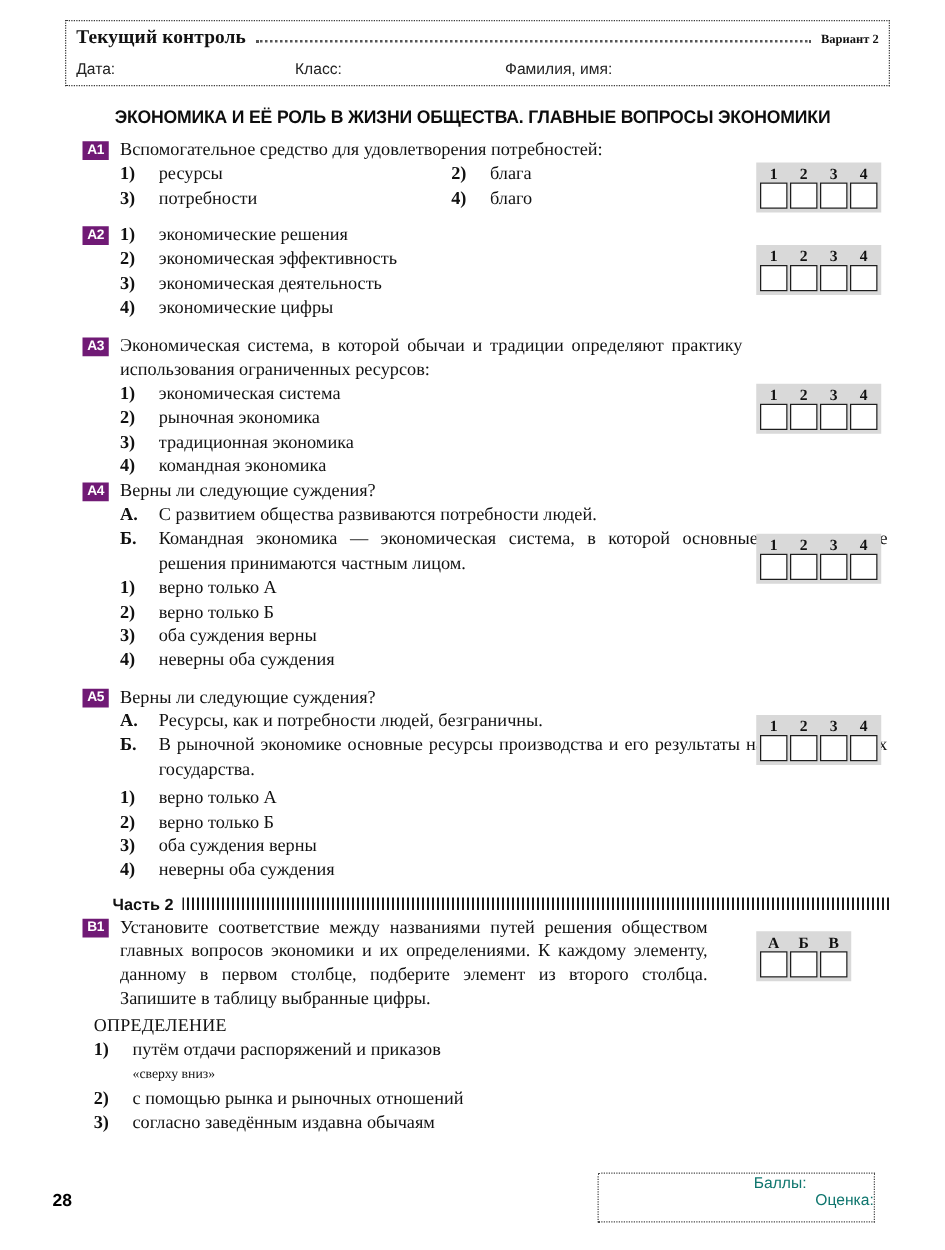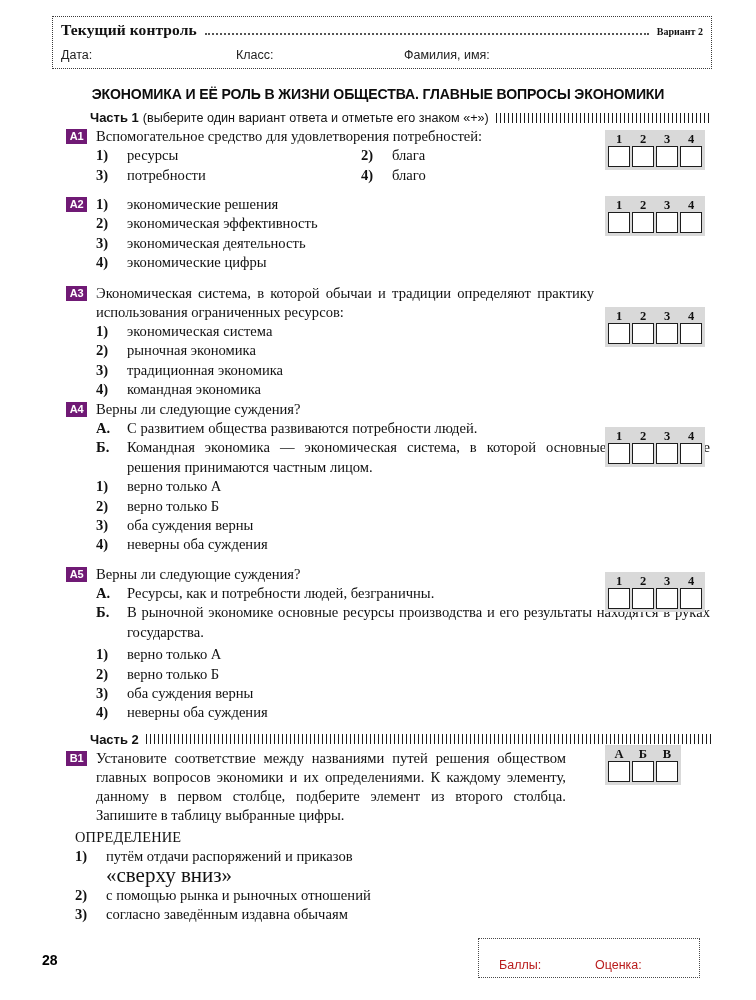--- a/index.html
+++ b/index.html
@@ -270,21 +270,21 @@
     display: flex;
     font-size: 14.6px;
     line-height: 19.6px;
   }
   .match ul li .num {
     flex: 0 0 auto;
     width: 31px;
     font-weight: bold;
   }
   .match ul li .txt { flex: 1 1 auto; }
-  .match .sub { padding-left: 31px; font-size: 21px; line-height: 19.6px; }
+  .match .sub { padding-left: 31px; font-size: 11px; line-height: 19.6px; }
 
   
   .page-number {
     position: absolute;
     left: 42px;
     bottom: 32px;
     font-family: "Liberation Sans", sans-serif;
     font-size: 14px;
     font-weight: bold;
     color: #000000;
@@ -295,21 +295,22 @@
     bottom: 22px;
     width: 222px;
     height: 40px;
     box-sizing: border-box;
     border: 1.5px dotted #4a4a4a;
     display: flex;
     align-items: flex-end;
     padding: 0 0 5px 0;
     font-family: "Liberation Sans", sans-serif;
     font-size: 12.5px;
-    color: #b91c1c;
+    color: #0f766e;
+    flex-direction: column;
   }
   .score-box .lbl-points { margin-left: 20px; width: 96px; }
   .score-box .lbl-mark   { }
 </style>
 </head>
 <body>
 
 <div class="page">
 
   <div class="header-box">
@@ -322,25 +323,20 @@
       <span class="hdr-field-date">Дата:</span>
       <span class="hdr-field-class">Класс:</span>
       <span class="hdr-field-name">Фамилия, имя:</span>
     </div>
   </div>
 
   <div class="main-title">ЭКОНОМИКА И ЕЁ РОЛЬ В ЖИЗНИ ОБЩЕСТВА. ГЛАВНЫЕ ВОПРОСЫ ЭКОНОМИКИ</div>
 
   <div class="content">
 
-    <div class="part-head">
-      <span class="part-head-label">Часть 1</span>
-      <span class="part-head-note">(выберите один вариант ответа и отметьте его знаком «+»)</span>
-      <span class="hatch"></span>
-    </div>
 
     <div class="q" style="margin-top:1px;">
       <span class="q-badge">A1</span>
       <div class="q-body">
         <div class="q-stem narrow">Вспомогательное средство для удовлетворения потребностей:</div>
         <div class="opts-2col">
           <div class="cell">
             <span class="num">1)</span>
             <span class="txt">ресурсы</span>
           </div>

